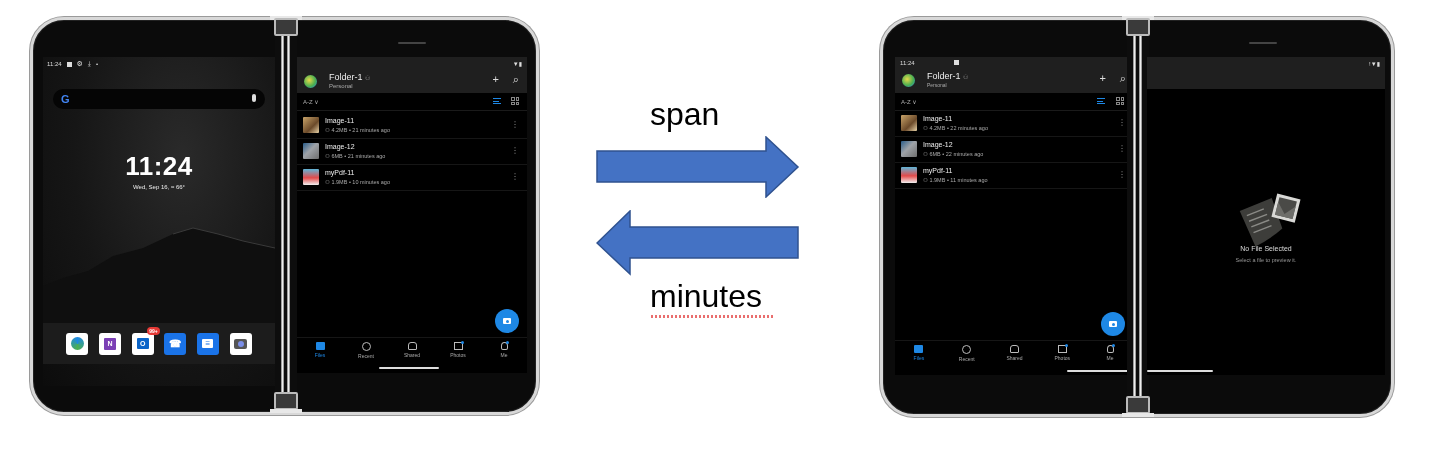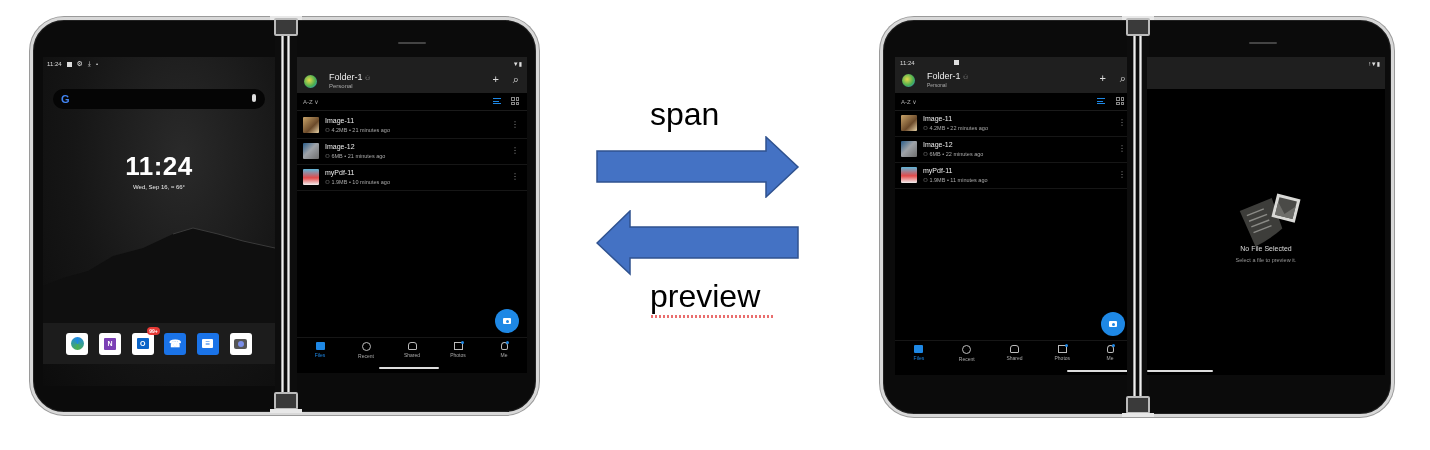--- a/index.html
+++ b/index.html
@@ -202,21 +202,21 @@
 </div>
 
 <div class="arrow-label" style="left:650px;top:96px;">span</div>
 <svg style="position:absolute;left:596px;top:136px;" width="204" height="62" viewBox="0 0 204 62">
   <polygon points="1,15 170,15 170,1 202,31 170,61 170,46 1,46" fill="#4472c4" stroke="#2f528f" stroke-width="1.5"></polygon>
 </svg>
 <svg style="position:absolute;left:596px;top:210px;" width="204" height="66" viewBox="0 0 204 66">
   <polygon points="202,17 34,17 34,1 1,33 34,64 34,48 202,48" fill="#4472c4" stroke="#2f528f" stroke-width="1.5"></polygon>
 </svg>
 <div class="arrow-label" style="left:650px;top:278px;">
-  <span><span>preview</span></span>
+  <span><span>minutes</span></span>
 </div>
 <div style="position:absolute;left:651px;top:315px;width:123px;height:3px;background:repeating-linear-gradient(90deg,#e03030 0 2px,transparent 2px 4px);opacity:0.7;"></div>
 
 <div class="device" style="left:880px;top:17px;width:514px;height:400px;">
   <div class="speaker" style="left:366px;top:22px;"></div>
 </div>
 
 <div class="screen" style="left:895px;top:57px;width:239px;height:318px;">
   <div class="app-header">
     <div style="position:absolute;left:5px;top:3px;font-size:6px;color:#ddd;">

